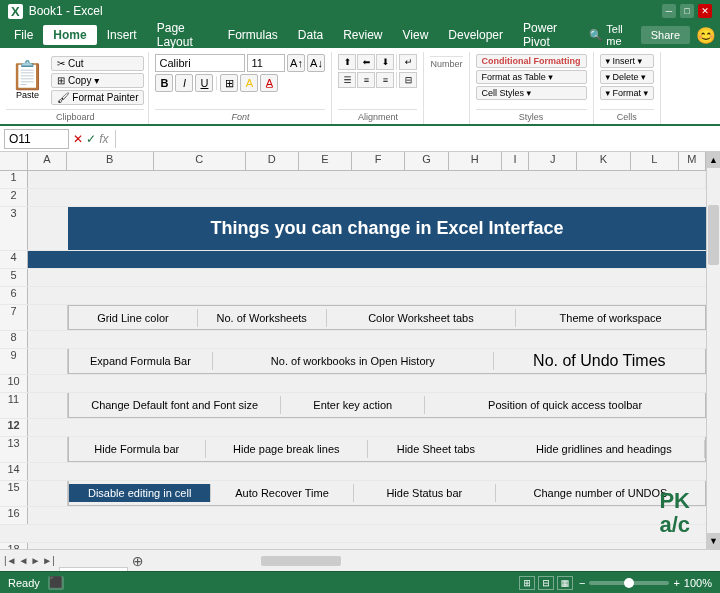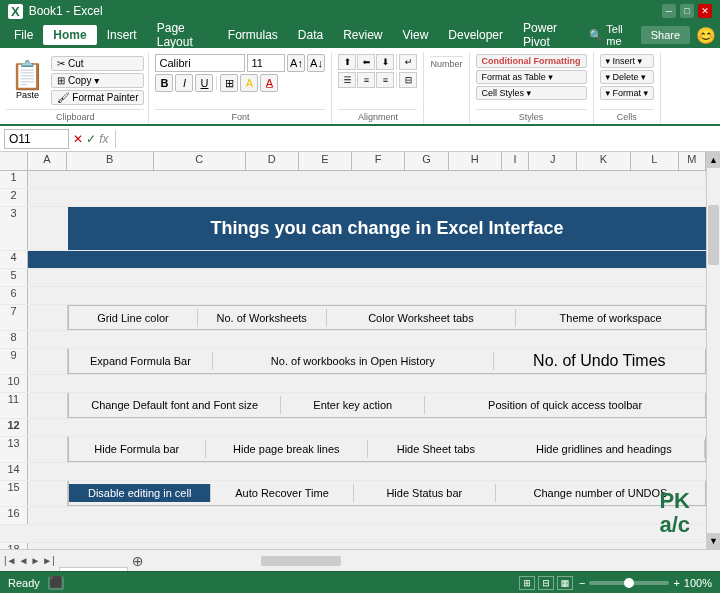--- a/index.html
+++ b/index.html
@@ -195,21 +195,21 @@
           <div style="display:flex; align-items:center; gap:2px;">
             <div class="format-btn" style="font-weight:bold;">B</div>
             <div class="format-btn" style="font-style:italic;">I</div>
             <div class="format-btn" style="text-decoration:underline;">U</div>
             <div style="width:1px; background:#ddd; height:14px; margin:0 1px;"></div>
             <div class="format-btn">⊞</div>
             <div class="format-btn" style="color:#f0c000;">A</div>
             <div class="format-btn" style="color:#c00;">A̲</div>
           </div>
         </div>
-        <div style="font-size:9px; color:#666; text-align:center; border-top:1px solid #e0e0e0; padding-top:2px; margin-top:8px;">Font</div>
+        <div style="font-size:9px; color:#666; text-align:center; border-top:1px solid #e0e0e0; padding-top:2px; margin-top:8px;font-style:italic;">Font</div>
       </div>
 
       <div style="display:flex; flex-direction:column; border-right:1px solid #e0e0e0; padding:2px 6px;">
         <div style="display:flex; flex-direction:column; gap:2px; flex:1;">
           <div style="display:flex; gap:1px;">
             <div class="align-btn">⬆</div>
             <div class="align-btn">⬅</div>
             <div class="align-btn">⬇</div>
             <div style="width:1px; background:#ddd; margin:0 1px;"></div>
             <div class="align-btn">↵</div>

